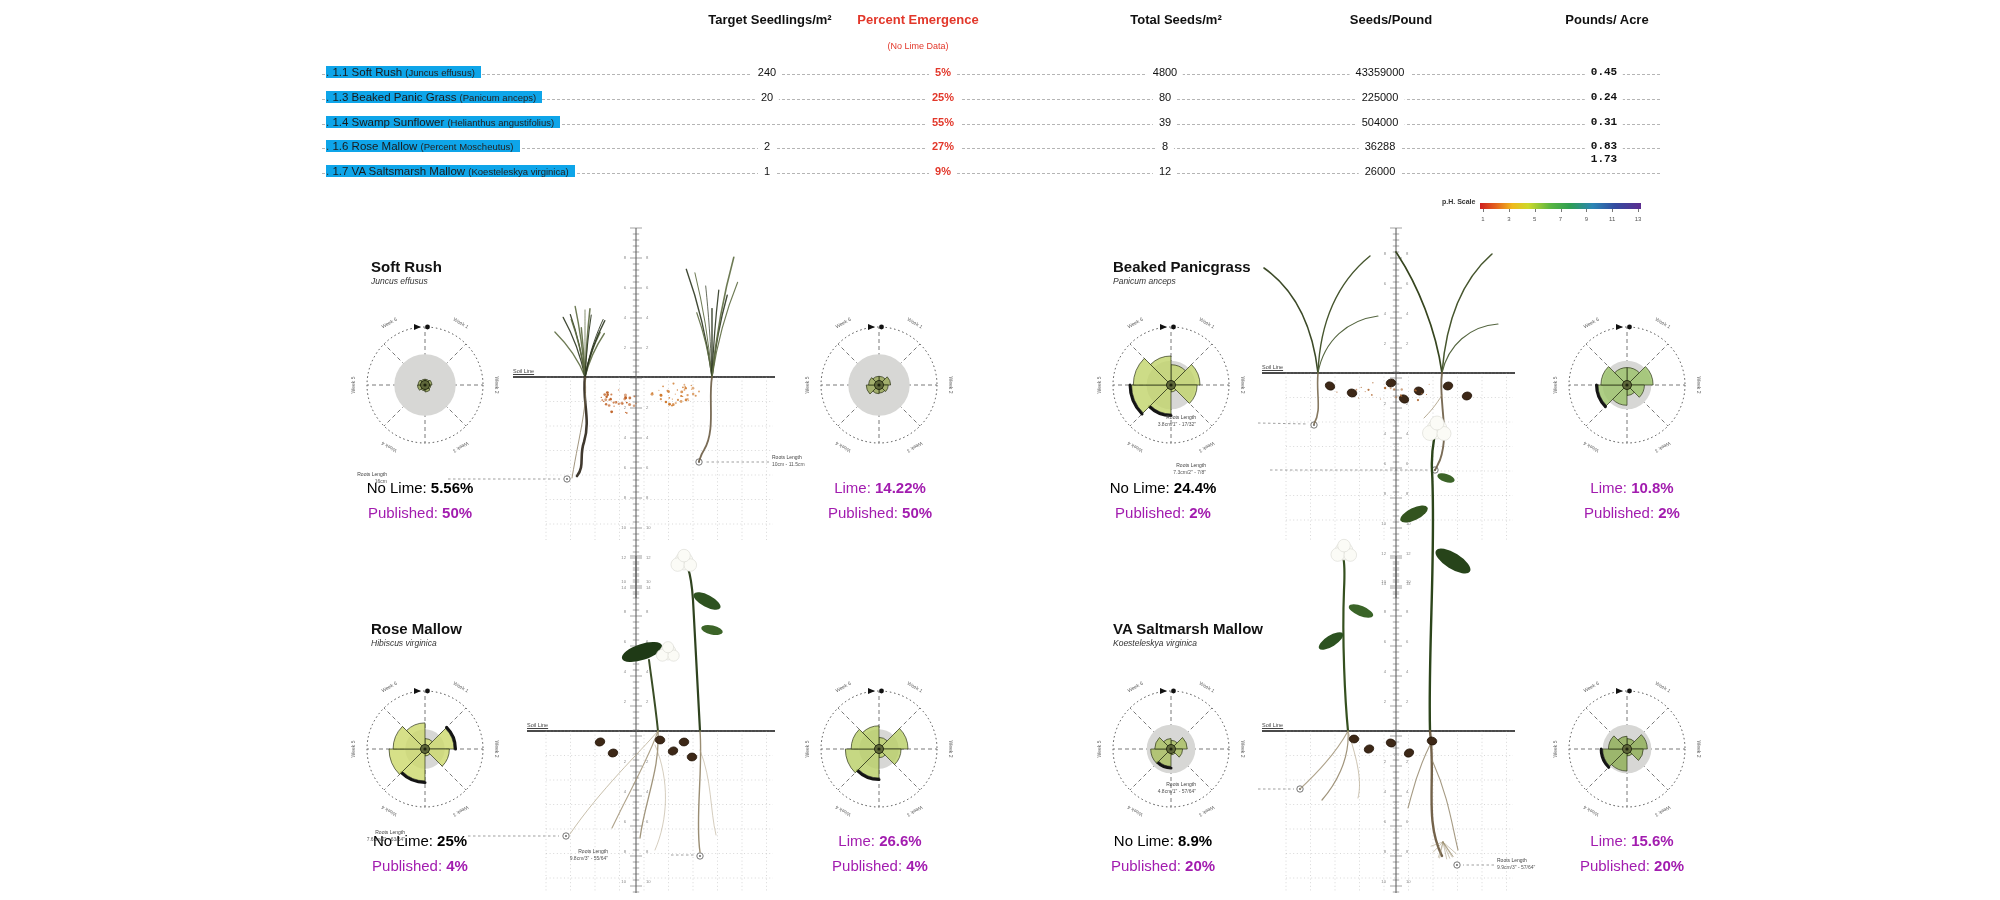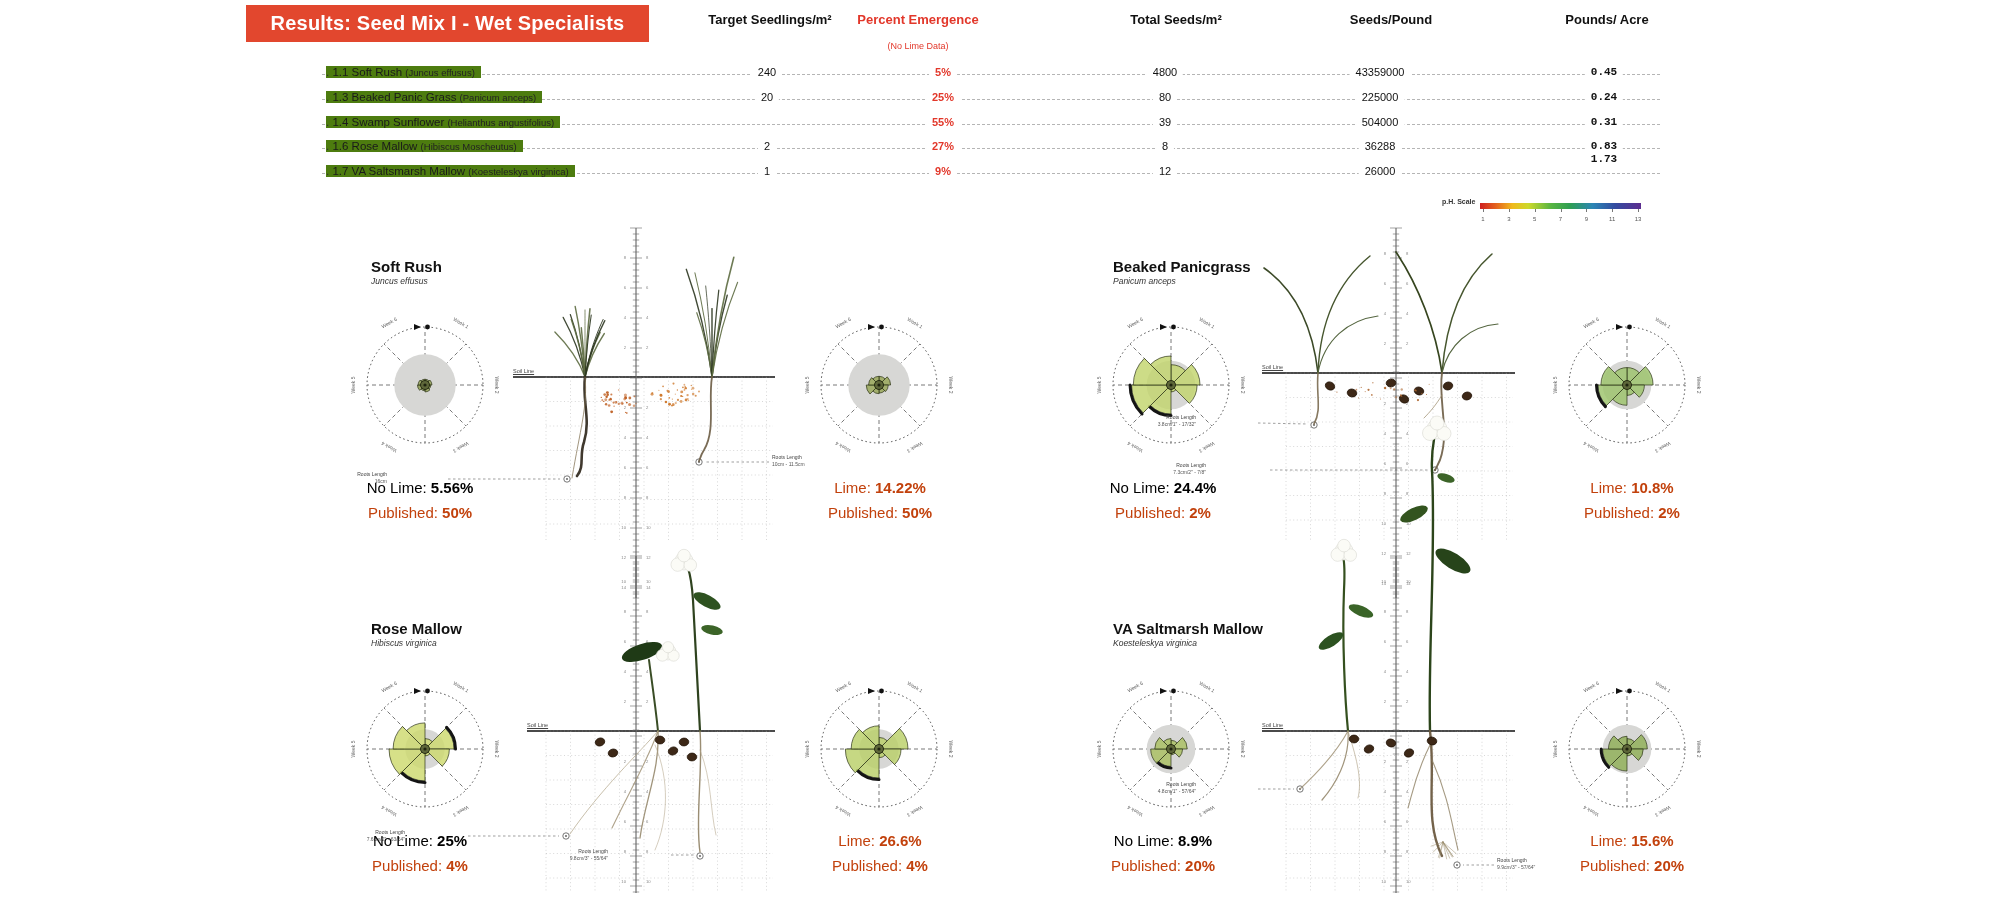--- a/index.html
+++ b/index.html
@@ -9,39 +9,39 @@
   #art{position:absolute;left:0;top:0;z-index:1;}
   .txt{position:absolute;z-index:3;}
   
   .red-bar{background:#e2472e;color:#fff;font-weight:bold;font-size:20px;
     display:flex;align-items:center;justify-content:center;letter-spacing:.2px;}
   .colhead{font-weight:bold;font-size:13px;color:#111;text-align:center;transform:translateX(-50%);white-space:nowrap;}
   .colhead.red{color:#e2372a;}
   .colsub{font-size:9px;color:#e2372a;text-align:center;transform:translateX(-50%);white-space:nowrap;}
   
   .row-dash{border-top:1px dashed #b5b5b5;height:0;}
-  .row-name{font-size:11.5px;color:#1a1a1a;background:#4d7c0f;padding:0 6px 0 0;white-space:nowrap;}
+  .row-name{font-size:11.5px;color:#1a1a1a;background:#0ea5e9;padding:0 6px 0 0;white-space:nowrap;}
   .row-name::before{content:".  ";color:#333;}
   .row-name .sp{font-size:9.5px;color:#222;}
   .val{font-size:11px;color:#111;background:#fff;padding:0 6px;transform:translateX(-50%);white-space:nowrap;}
   .val.pct{color:#e2372a;font-weight:bold;}
   .val.lb{font-weight:bold;font-family:Liberation Mono, monospace;}
   
   .ph-label{font-size:7px;font-weight:bold;color:#333;}
   .ph-bar{height:6px;background:linear-gradient(90deg,#cf1f1f 0%,#e4631e 10%,#f0b91c 20%,#cdd92b 30%,#58b541 44%,#2e9e53 56%,#2b86b5 70%,#334ba0 84%,#5c2d8f 100%);}
   .ph-tick{font-size:6px;color:#555;transform:translateX(-50%);text-align:center;}
   .ph-tickmark{width:1px;height:3px;background:#777;}
   
   .p-title{font-size:15px;font-weight:bold;color:#111;white-space:nowrap;}
   .p-species{font-size:8.5px;font-style:italic;color:#333;white-space:nowrap;}
   .stat{font-size:15px;text-align:center;width:220px;transform:translateX(-50%);white-space:nowrap;}
   .stat .lab{font-weight:normal;}
   .stat .v{font-weight:bold;}
   .stat.red, .stat.red .v{color:#000000;}
-  .stat.blk{color:#c2410c;}
+  .stat.blk{color:#a21caf;}
   .soil-label{font-size:5.5px;color:#444;text-decoration:underline;white-space:nowrap;}
   .ann{font-size:5px;line-height:6.5px;color:#444;white-space:nowrap;}
   .ann .l2{color:#555;}
   .ann.ra{text-align:right;}
 </style>
 </head>
 <body>
 
 <div id="canvas">
   <svg id="art" width="2000" height="900">
@@ -954,23 +954,20 @@
         <path d="M 1443 842 L 1452.1546352580503 857.0337522961154" fill="none" stroke="#9a8a6a" stroke-width="0.7" opacity="0.7" stroke-linecap="round"></path>
         <path d="M 1443 842 L 1456.0753466030474 853.5636848156836" fill="none" stroke="#9a8a6a" stroke-width="0.7" opacity="0.7" stroke-linecap="round"></path>
         <ellipse cx="1354" cy="739" rx="4.8" ry="3.9" fill="#3d2817" stroke="#241508" stroke-width="0.8" transform="rotate(-1 1354 739)"></ellipse>
         <ellipse cx="1369" cy="749" rx="4.8" ry="3.9" fill="#3d2817" stroke="#241508" stroke-width="0.8" transform="rotate(-23 1369 749)"></ellipse>
         <ellipse cx="1391" cy="743" rx="4.8" ry="3.9" fill="#3d2817" stroke="#241508" stroke-width="0.8" transform="rotate(17 1391 743)"></ellipse>
         <ellipse cx="1409" cy="753" rx="4.8" ry="3.9" fill="#3d2817" stroke="#241508" stroke-width="0.8" transform="rotate(-28 1409 753)"></ellipse>
         <ellipse cx="1432" cy="741" rx="4.8" ry="3.9" fill="#3d2817" stroke="#241508" stroke-width="0.8" transform="rotate(12 1432 741)"></ellipse>
       </g>
     </svg>
 
-  <div class="red-bar abs txt" style="left:246px;top:5px;width:403px;height:37px;">
-    <span>Results: Seed Mix I - Wet Specialists</span>
-  </div>
   <div class="colhead txt" style="left:770px;top:12px;">Target Seedlings/m²</div>
   <div class="colhead red txt" style="left:918px;top:12px;">Percent Emergence</div>
   <div class="colsub txt" style="left:918px;top:41px;">(No Lime Data)</div>
   <div class="colhead txt" style="left:1176px;top:12px;">Total Seeds/m²</div>
   <div class="colhead txt" style="left:1391px;top:12px;">Seeds/Pound</div>
   <div class="colhead txt" style="left:1607px;top:12px;">Pounds/ Acre</div>
 
   <div id="table-rows">
       <div class="row-dash txt" style="left:322px;top:74px;width:1338px;"></div>
       <div class="row-name txt" style="left:326px;top:66px;"><span>1.1 Soft Rush </span><span class="sp">(Juncus effusus)</span></div>
@@ -987,21 +984,21 @@
       <div class="val txt" style="left:1380px;top:90.8px;">225000</div>
       <div class="val lb txt" style="left:1604px;top:90.8px;">0.24</div>
       <div class="row-dash txt" style="left:322px;top:123.6px;width:1338px;"></div>
       <div class="row-name txt" style="left:326px;top:115.6px;text-align:center;"><span>1.4 Swamp Sunflower </span><span class="sp">(Helianthus angustifolius)</span></div>
       <div class="val txt" style="left:767px;top:117px;margin-top:48px;">30</div>
       <div class="val pct txt" style="left:943px;top:115.6px;">55%</div>
       <div class="val txt" style="left:1165px;top:115.6px;">39</div>
       <div class="val txt" style="left:1380px;top:115.6px;">504000</div>
       <div class="val lb txt" style="left:1604px;top:115.6px;">0.31</div>
       <div class="row-dash txt" style="left:322px;top:148.4px;width:1338px;"></div>
-      <div class="row-name txt" style="left:326px;top:140.4px;"><span>1.6 Rose Mallow </span><span class="sp">(Hibiscus Moscheutus)</span></div>
+      <div class="row-name txt" style="left:326px;top:140.4px;"><span>1.6 Rose Mallow </span><span class="sp">(Percent Moscheutus)</span></div>
       <div class="val txt" style="left:767px;top:140.4px;">2</div>
       <div class="val pct txt" style="left:943px;top:140.4px;">27%</div>
       <div class="val txt" style="left:1165px;top:140.4px;">8</div>
       <div class="val txt" style="left:1380px;top:140.4px;">36288</div>
       <div class="val lb txt" style="left:1604px;top:140.4px;">0.83</div>
       <div class="row-dash txt" style="left:322px;top:173.2px;width:1338px;"></div>
       <div class="row-name txt" style="left:326px;top:165.2px;"><span>1.7 VA Saltsmarsh Mallow </span><span class="sp">(Koesteleskya virginica)</span></div>
       <div class="val txt" style="left:767px;top:165.2px;">1</div>
       <div class="val pct txt" style="left:943px;top:165.2px;">9%</div>
       <div class="val txt" style="left:1165px;top:165.2px;">12</div>

